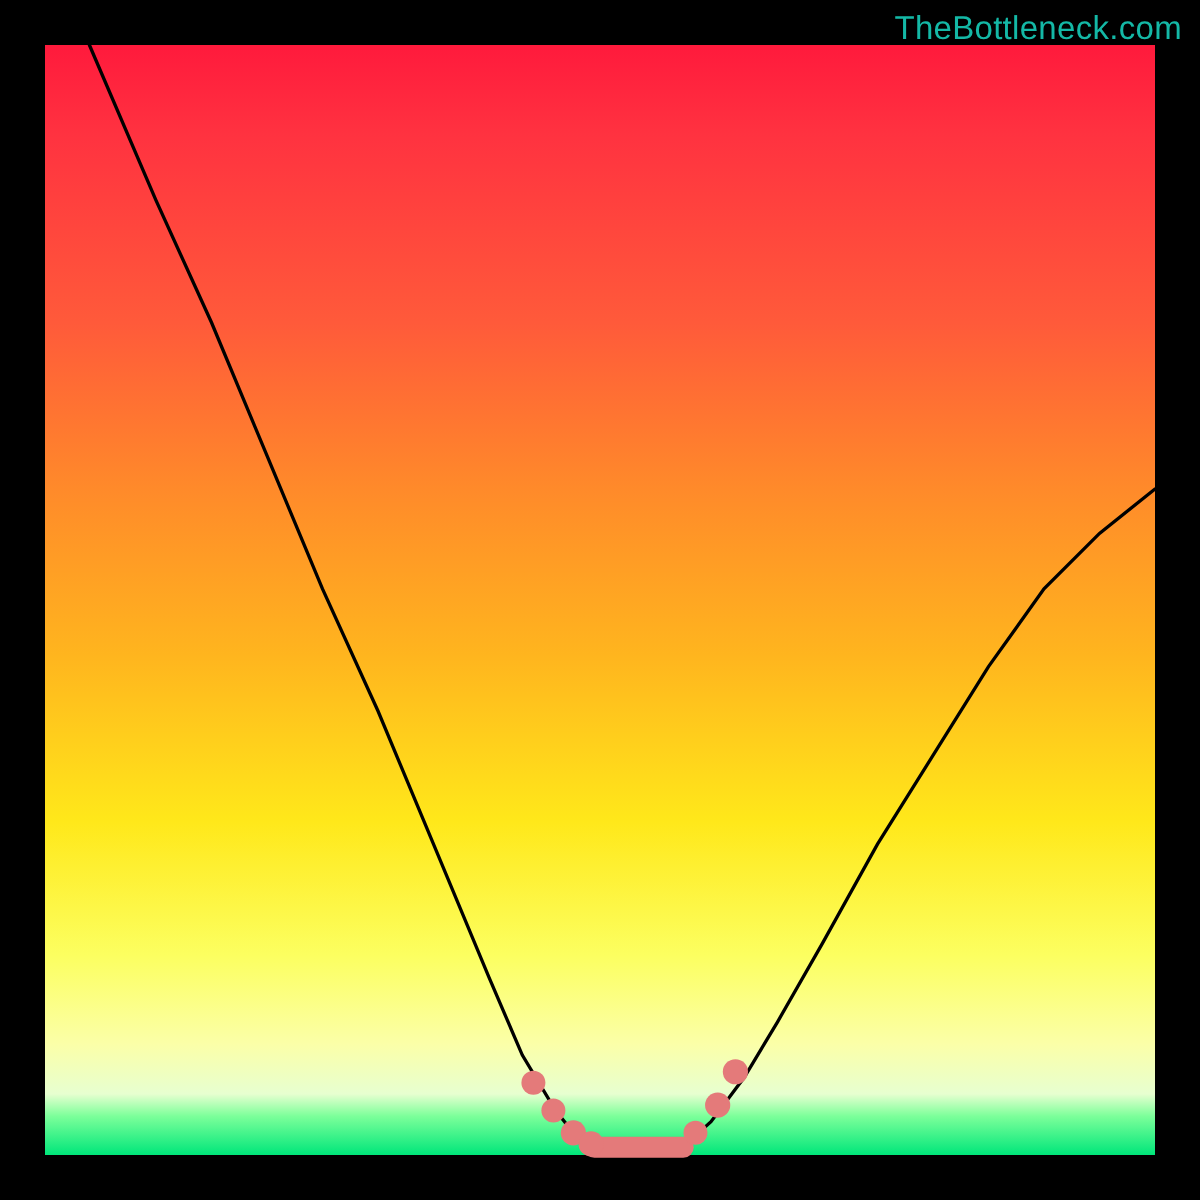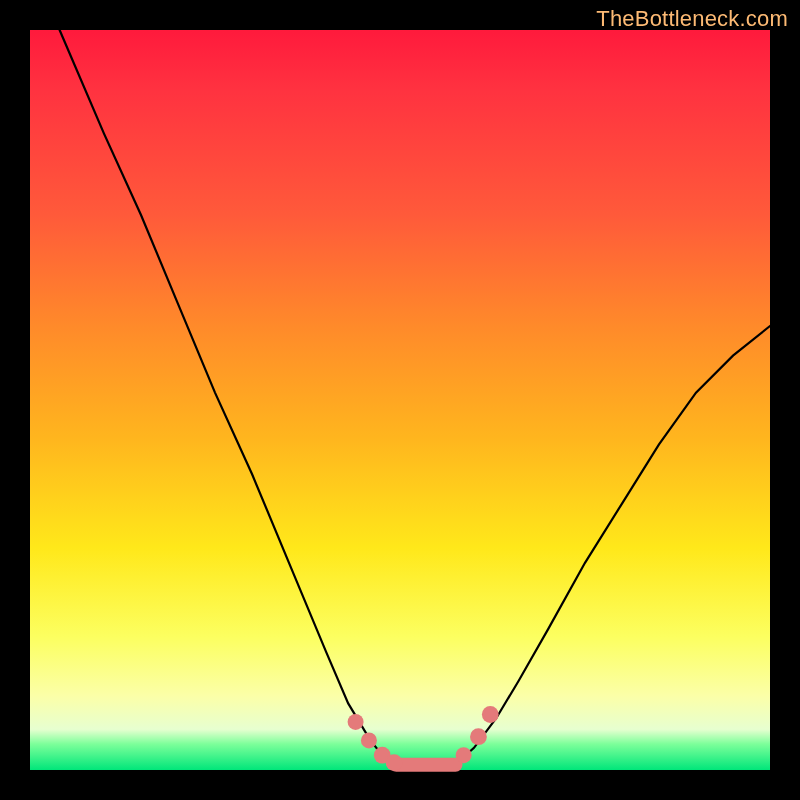--- a/index.html
+++ b/index.html
@@ -44,21 +44,21 @@
     left: 30px;
     top: 30px;
     width: 740px;
     height: 740px;
     overflow: visible;
   }
   .watermark {
     position: absolute;
     top: 6px;
     right: 12px;
-    color: #fdba74;
+    color: #14b8a6;
     font-size: 22px;
     letter-spacing: 0.2px;
     font-weight: 400;
     user-select: none;
   }
 </style>
 </head>
 <body>
 
 <div class="stage">

